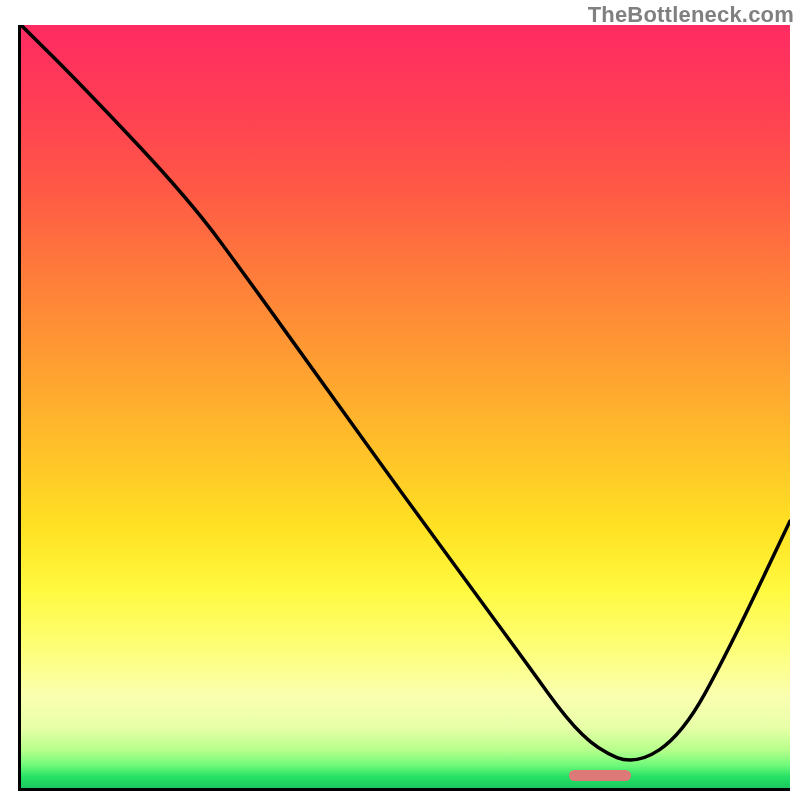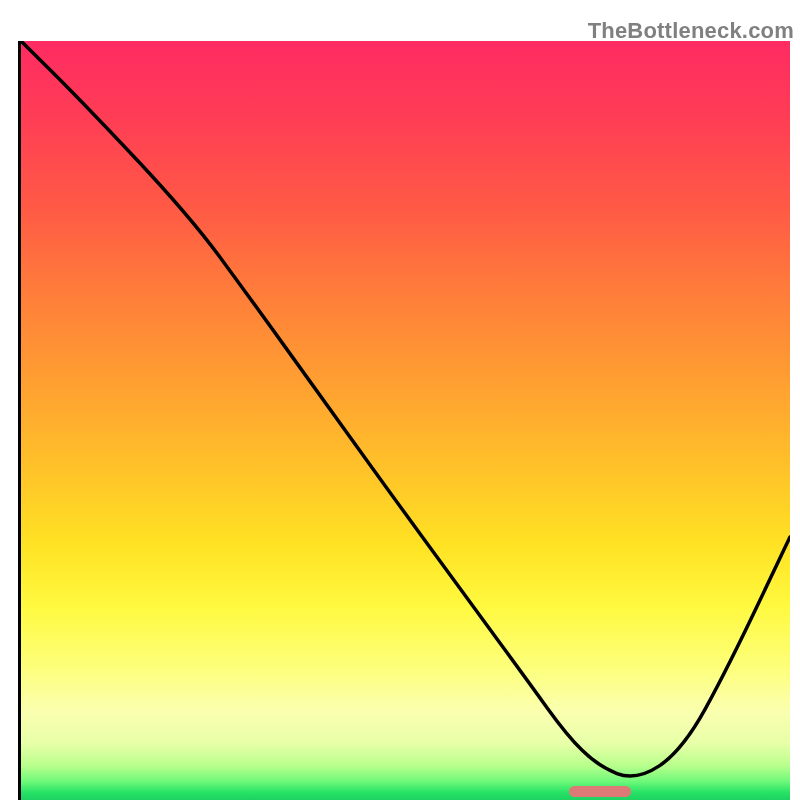--- a/index.html
+++ b/index.html
@@ -9,21 +9,20 @@
     height: 800px;
     background: #ffffff;
     overflow: hidden;
     font-family: Arial, Helvetica, sans-serif;
   }
   .frame {
     position: relative;
     width: 800px;
     height: 644px;
     box-sizing: border-box;
-    margin-top: 16px;
   }
   .watermark {
     position: absolute;
     top: 2px;
     right: 6px;
     font-size: 22px;
     font-weight: 600;
     color: #808080;
     letter-spacing: 0.2px;
   }

